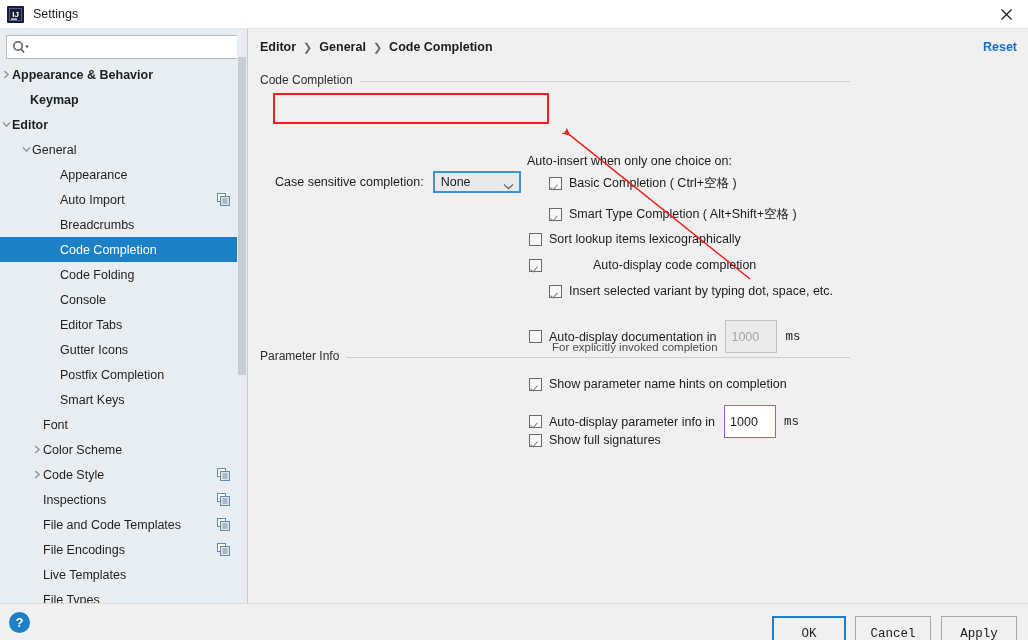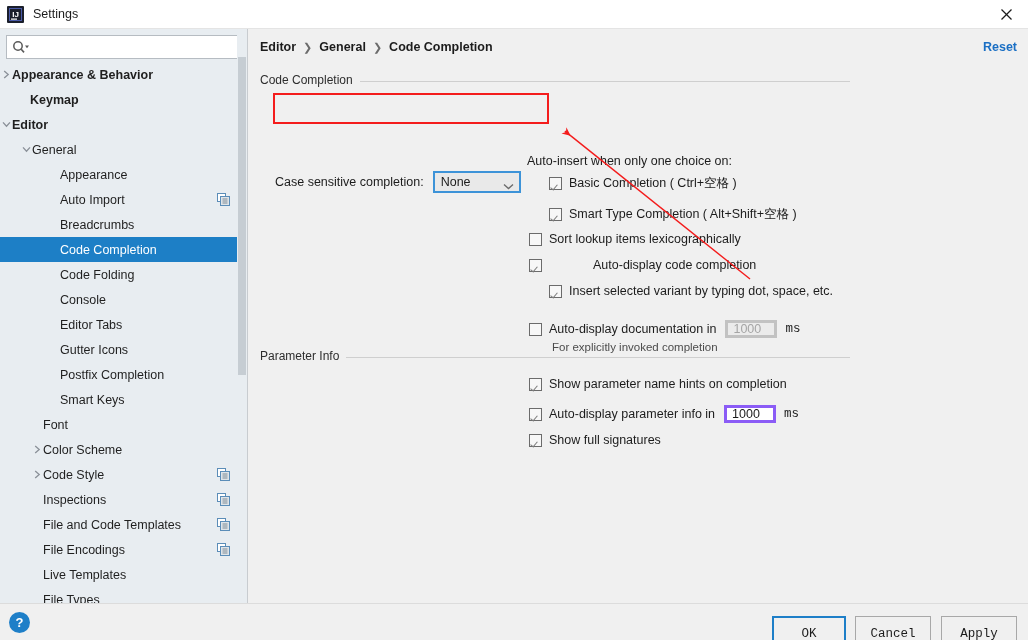--- a/index.html
+++ b/index.html
@@ -179,22 +179,22 @@
     display: flex; align-items: center;
     font-size: 12.5px; color: #1c1c1c;
     padding-left: 7px;
     cursor: default;
   }
   .select .chev {
     position: absolute; right: 6px; top: 7px;
   }
 
   .numfield {
-    width: 52px; height: 18px;
-    border: 3px solid #8b5cf6;
+    width: 52px; height: 33px;
+    border: 1px solid #8b5cf6;
     background: #ffffff;
     font-family: "Liberation Sans", sans-serif;
     font-size: 12.5px; color: #1c1c1c;
     padding: 0 5px;
     outline: none;
   }
   .numfield.disabled {
     background: #ebebeb;
     border-color: #c2c2c2;
     color: #a5a5a5;

